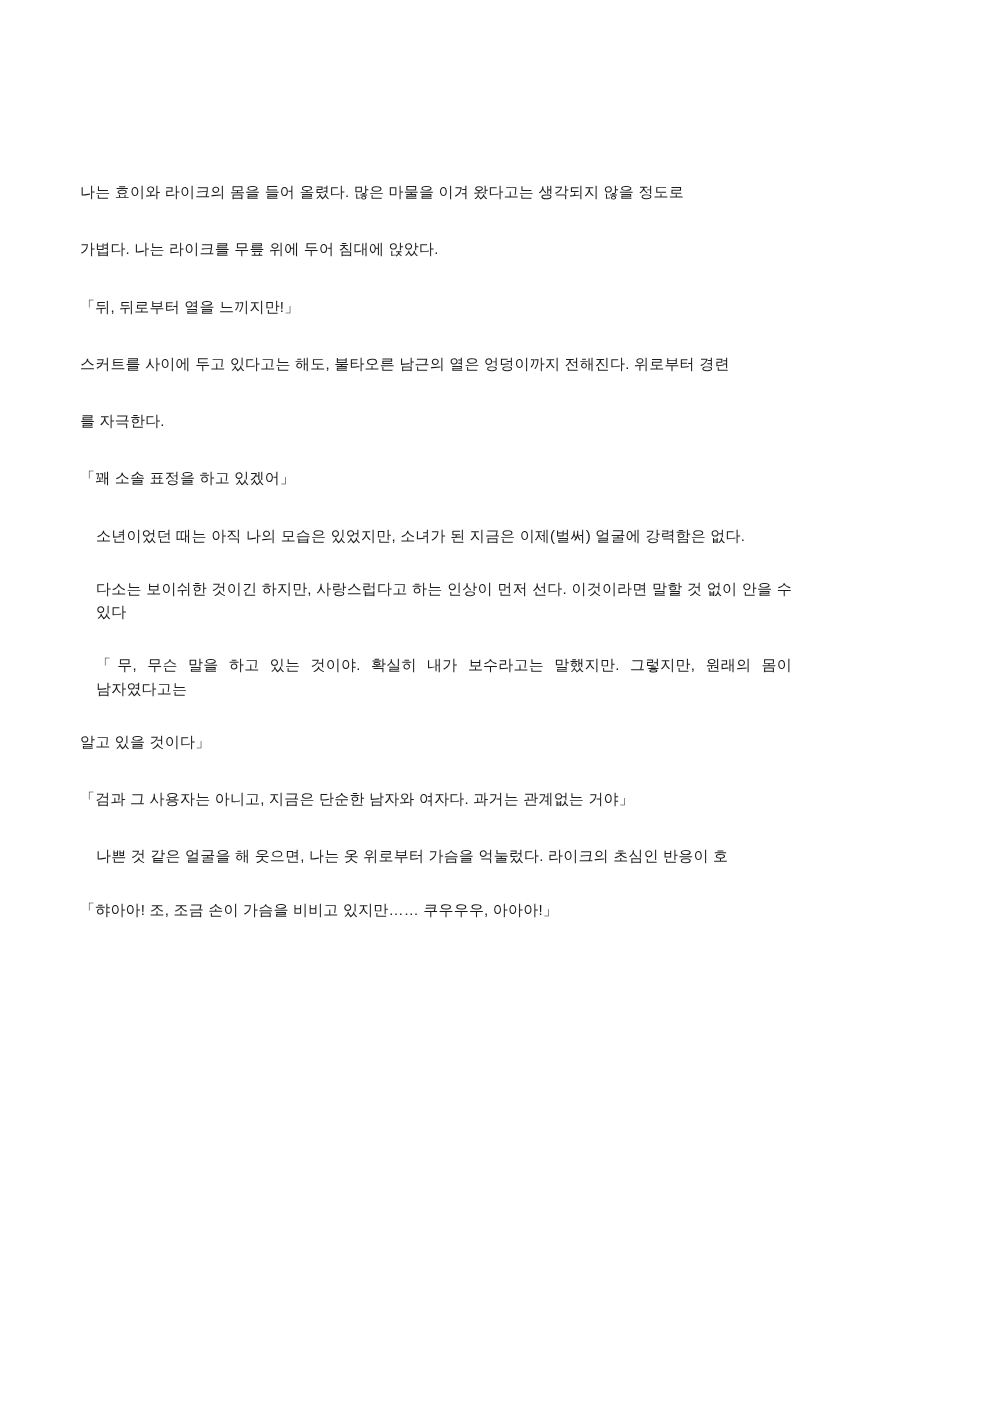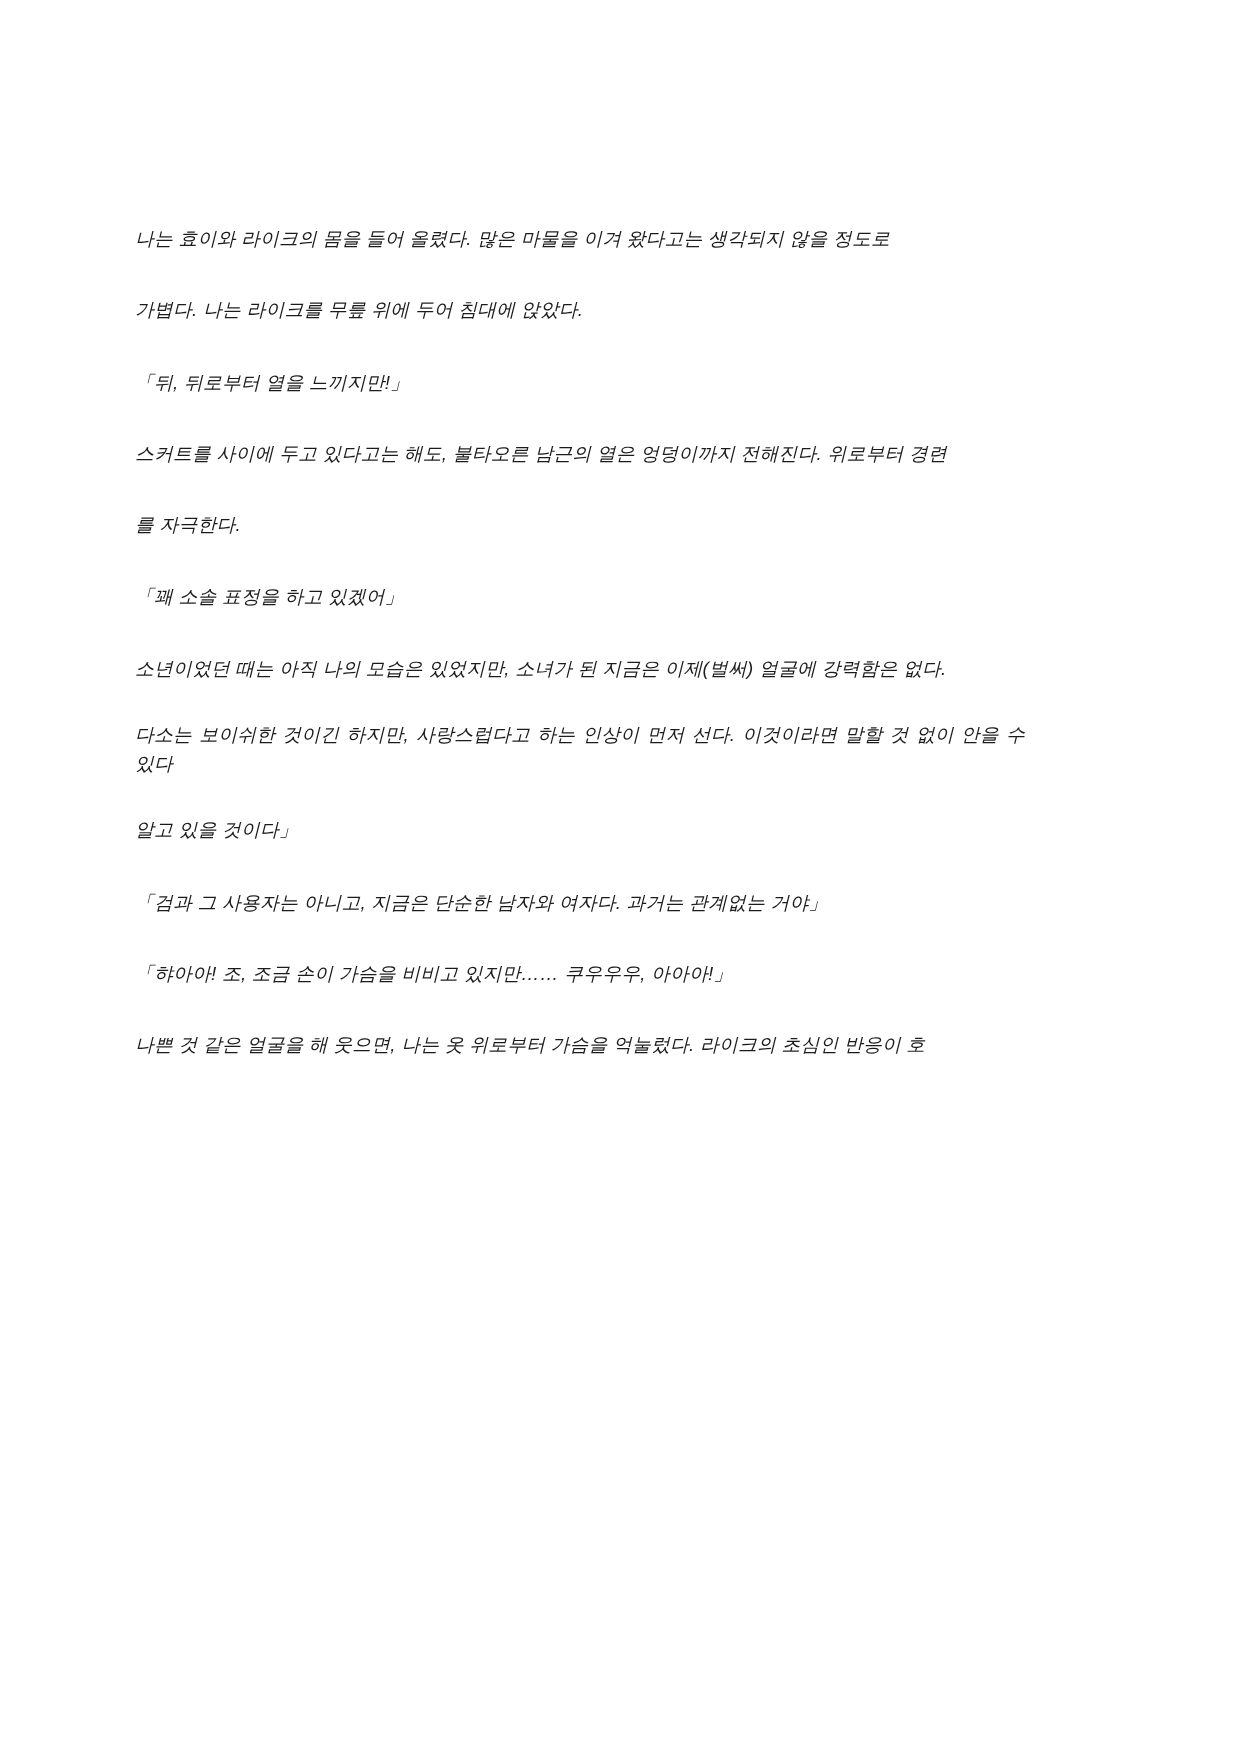--- a/index.html
+++ b/index.html
@@ -12,51 +12,52 @@
     background: #ffffff;
     font-family: "Liberation Sans", "DejaVu Sans", sans-serif;
     color: #1a1a1a;
     overflow: hidden;
   }
   .page {
     position: relative;
     width: 992px;
     height: 1339px;
     box-sizing: border-box;
-    padding: 180px 140px 0 108px;
-    font-style: italic;
+    padding: 180px 140px 0 80px;
   }
   .doc-body {
     width: 712px;
   }
   .para {
     font-size: 15px;
     line-height: 1.55;
     letter-spacing: 0.2px;
     color: #1b1b1b;
     margin: 0 0 34px 0;
     text-align: justify;
     text-justify: inter-character;
     word-break: keep-all;
   }
   .para.tight {
     margin-bottom: 30px;
+    margin-left: 16px;
   }
 </style>
 </head>
 <body>
 
 <div class="page">
   <div class="doc-body">
     <p class="para">나는 효이와 라이크의 몸을 들어 올렸다. 많은 마물을 이겨 왔다고는 생각되지 않을 정도로</p>
     <p class="para">가볍다. 나는 라이크를 무릎 위에 두어 침대에 앉았다.</p>
     <p class="para">「뒤, 뒤로부터 열을 느끼지만!」</p>
     <p class="para">스커트를 사이에 두고 있다고는 해도, 불타오른 남근의 열은 엉덩이까지 전해진다. 위로부터 경련</p>
     <p class="para">를 자극한다.</p>
     <p class="para">「꽤 소솔 표정을 하고 있겠어」</p>
     <p class="para tight">소년이었던 때는 아직 나의 모습은 있었지만, 소녀가 된 지금은 이제(벌써) 얼굴에 강력함은 없다.</p>
     <p class="para tight">다소는 보이쉬한 것이긴 하지만, 사랑스럽다고 하는 인상이 먼저 선다. 이것이라면 말할 것 없이 안을 수 있다</p>
+    <p class="para tight">「무, 무슨 말을 하고 있는 것이야. 확실히 내가 보수라고는 말했지만. 그렇지만, 원래의 몸이 남자였다고는</p>
     <p class="para">알고 있을 것이다」</p>
     <p class="para">「검과 그 사용자는 아니고, 지금은 단순한 남자와 여자다. 과거는 관계없는 거야」</p>
+    <p class="para tight">나쁜 것 같은 얼굴을 해 웃으면, 나는 옷 위로부터 가슴을 억눌렀다. 라이크의 초심인 반응이 호</p>
     <p class="para">「햐아아! 조, 조금 손이 가슴을 비비고 있지만…… 쿠우우우, 아아아!」</p>
-    <p class="para tight">나쁜 것 같은 얼굴을 해 웃으면, 나는 옷 위로부터 가슴을 억눌렀다. 라이크의 초심인 반응이 호</p>
   </div>
 </div>
 
 </body></html>

